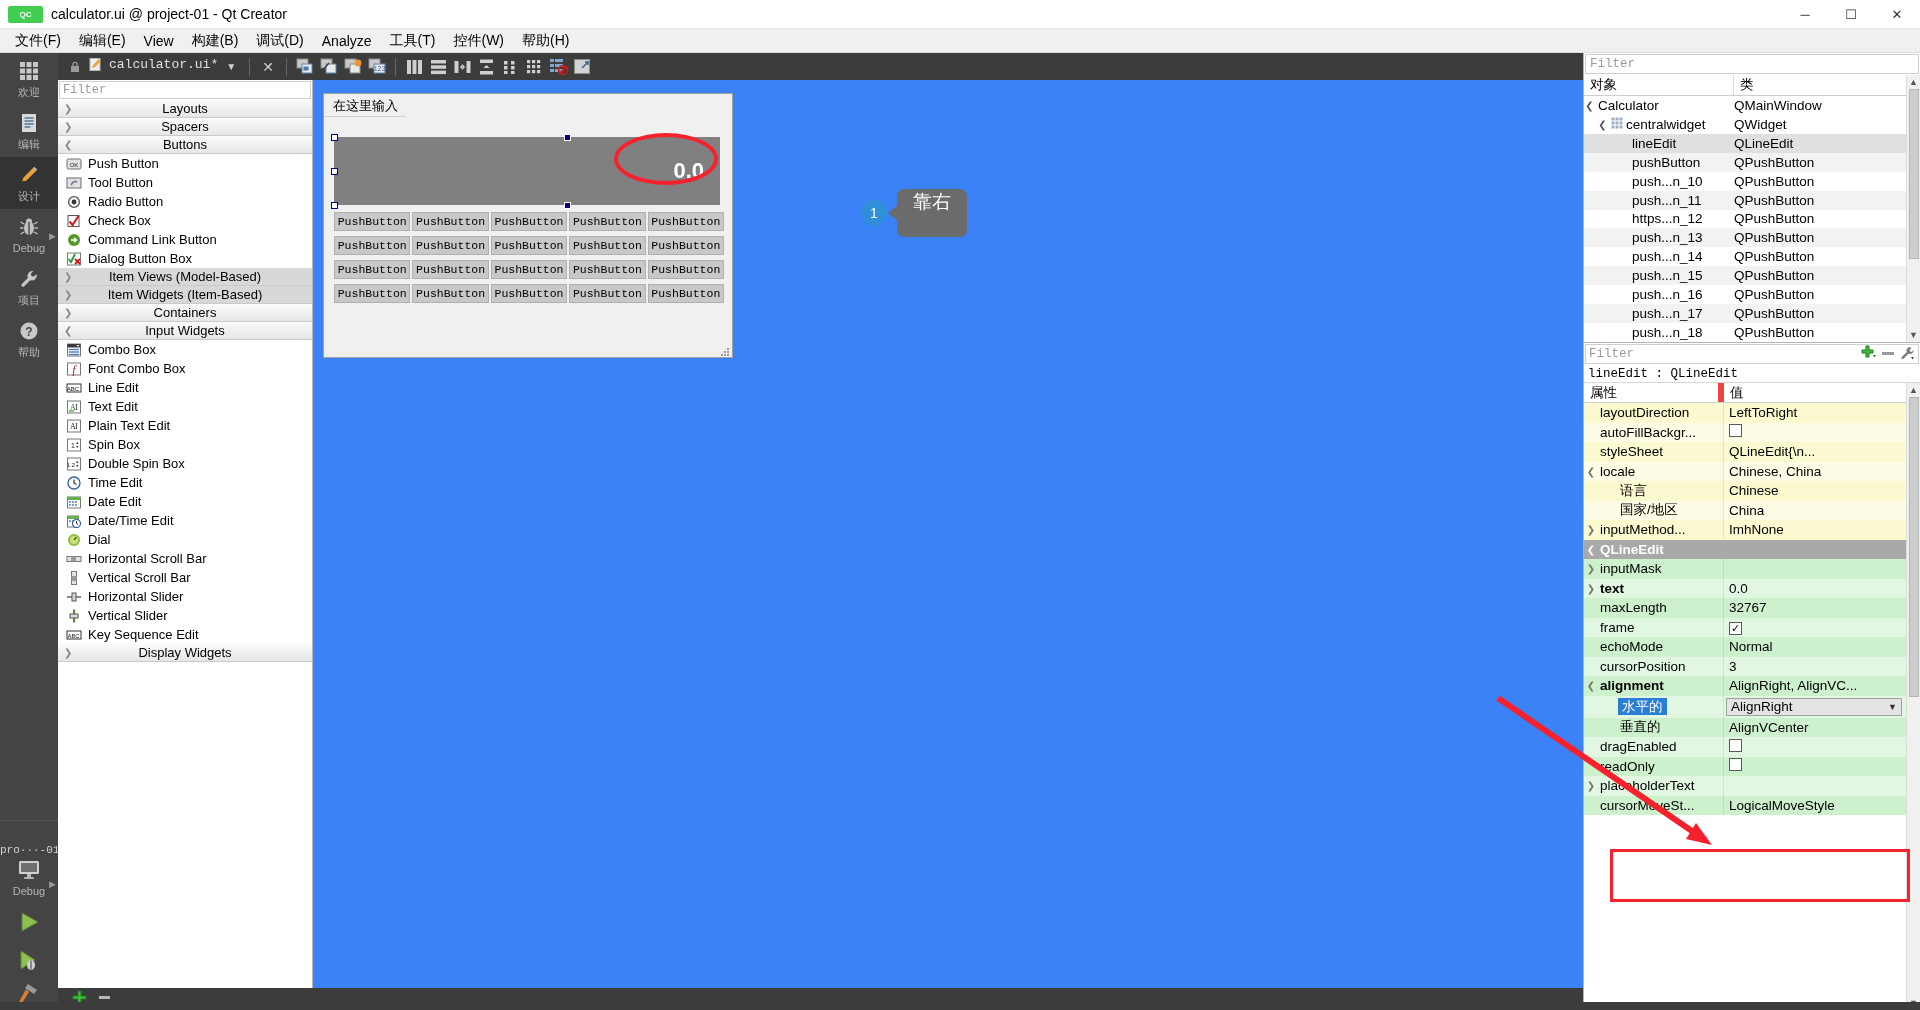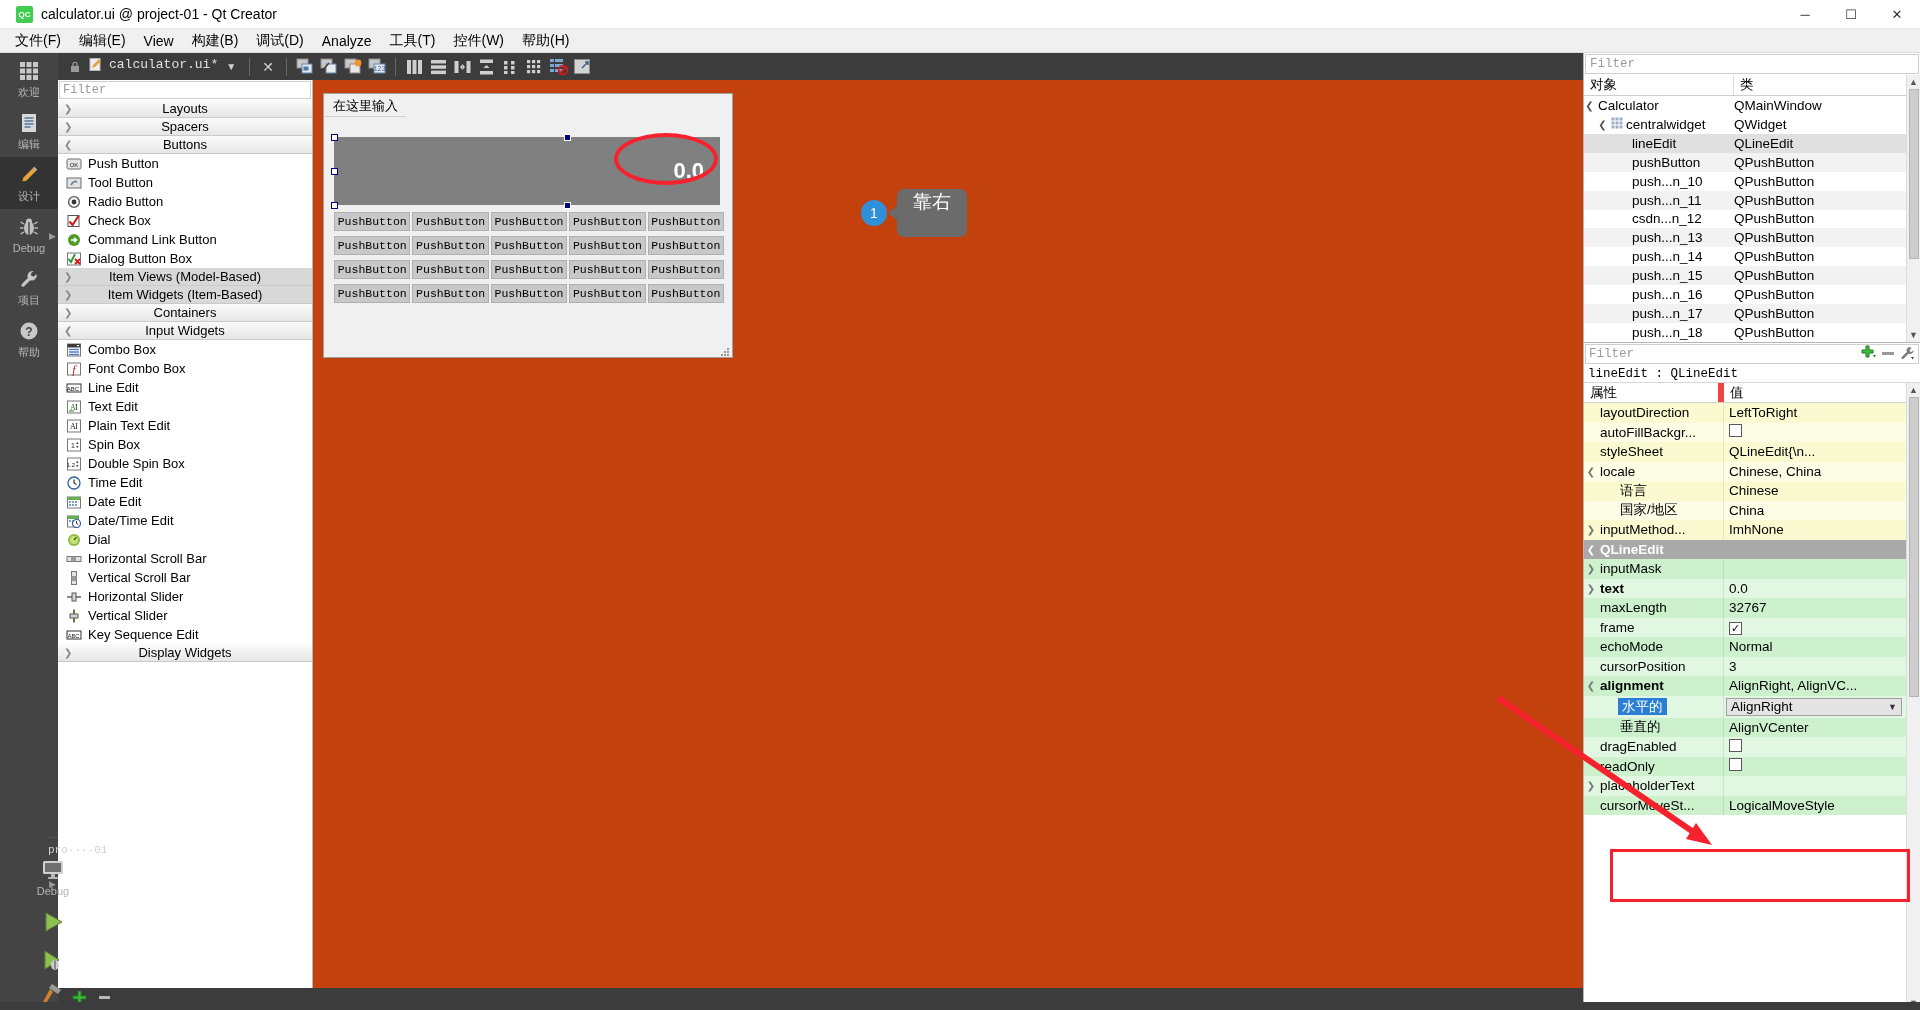--- a/index.html
+++ b/index.html
@@ -12,21 +12,21 @@
     overflow:hidden;
     position:relative;
   }
 
   
   #titlebar{
     height:29px; background:#ffffff; display:flex; align-items:center;
     border-bottom:1px solid #e8e8e8; position:relative;
   }
   #qt-logo{
-    width:17px;height:17px;margin-left:16px;margin-right:8px;
+    width:35px;height:17px;margin-left:8px;margin-right:8px;
     background:#41cd52; border-radius:2px; color:#fff; font-size:8px;
     font-weight:bold; display:flex; align-items:center; justify-content:center;
     font-family:"Liberation Sans", sans-serif;
   }
   #title-text{ font-size:14px; color:#000; }
   #win-buttons{ position:absolute; right:0; top:0; height:29px; display:flex; }
   .win-btn{ width:46px; height:29px; display:flex;align-items:center;justify-content:center;
             font-size:13px; color:#333; }
 
   
@@ -48,21 +48,21 @@
   }
   .mode{
     padding:7px 0 6px 0; display:flex; flex-direction:column;
     align-items:center; color:#b6b6b6; font-size:11px; position:relative;
   }
   .mode.active{ background:#333333; }
   .mode .m-ico{ margin-bottom:2px; }
   .mode .m-lab{ line-height:13px; }
   .mode .arrow{ position:absolute; right:2px; top:22px; color:#9a9a9a; font-size:9px;}
   #modebar .spacer{ flex:1 1 auto; }
-  #runbar{ border-top:1px solid #555; padding-top:4px;margin-left:48px;}
+  #runbar{ border-top:1px solid #555; padding-top:21px;}
   .kitsel{ color:#d0d0d0; font-size:11px; text-align:center; padding:2px 0 1px 0;
            font-family:"Liberation Mono", monospace;}
   .runbtn{ display:flex; align-items:center; justify-content:center; height:38px;}
 
   
   #centre{ flex:1 1 auto; display:flex; flex-direction:column; min-width:0;}
 
   
   #designer-toolbar{
     height:27px; background:#3c3c3c; display:flex; align-items:center;
@@ -92,21 +92,21 @@
     position:relative; justify-content:center;
   }
   .cat .chev{ position:absolute; left:6px; color:#888; font-size:10px;}
   .wrow{
     height:19px; display:flex; align-items:center; gap:6px; padding-left:8px;
     font-size:13px; color:#000;
   }
   .wico{ width:16px;height:16px;flex:0 0 16px; display:flex;align-items:center;justify-content:center;}
 
   
-  #formarea{ flex:1 1 auto; background:#c2410c; position:relative; overflow:hidden;}
+  #formarea{ flex:1 1 auto; background:#3b82f6; position:relative; overflow:hidden;}
   #form{
     position:absolute; left:10px; top:13px; width:410px; height:265px;
     background:#f0f0f0; border:1px solid #a0a0a0;
   }
   #menu-placeholder{
     position:absolute;left:1px;top:1px;height:22px;padding:2px 8px;
     font-size:13px;color:#000;background:#f0f0f0;border-bottom:1px solid #cfcfcf;
   }
   #lineedit{
     position:absolute; left:10px; top:43px; width:386px; height:68px;
@@ -926,21 +926,21 @@
             <div class="tc2">QPushButton</div>
           </div>
           <div class="trow alt">
             <div class="tc1" style="padding-left:48px;">
                 <span>push...n_11</span>
               </div>
             <div class="tc2">QPushButton</div>
           </div>
           <div class="trow">
             <div class="tc1" style="padding-left:48px;">
-                <span>csdn...n_12</span>
+                <span>https...n_12</span>
               </div>
             <div class="tc2">QPushButton</div>
           </div>
           <div class="trow alt">
             <div class="tc1" style="padding-left:48px;">
                 <span>push...n_13</span>
               </div>
             <div class="tc2">QPushButton</div>
           </div>
           <div class="trow">

